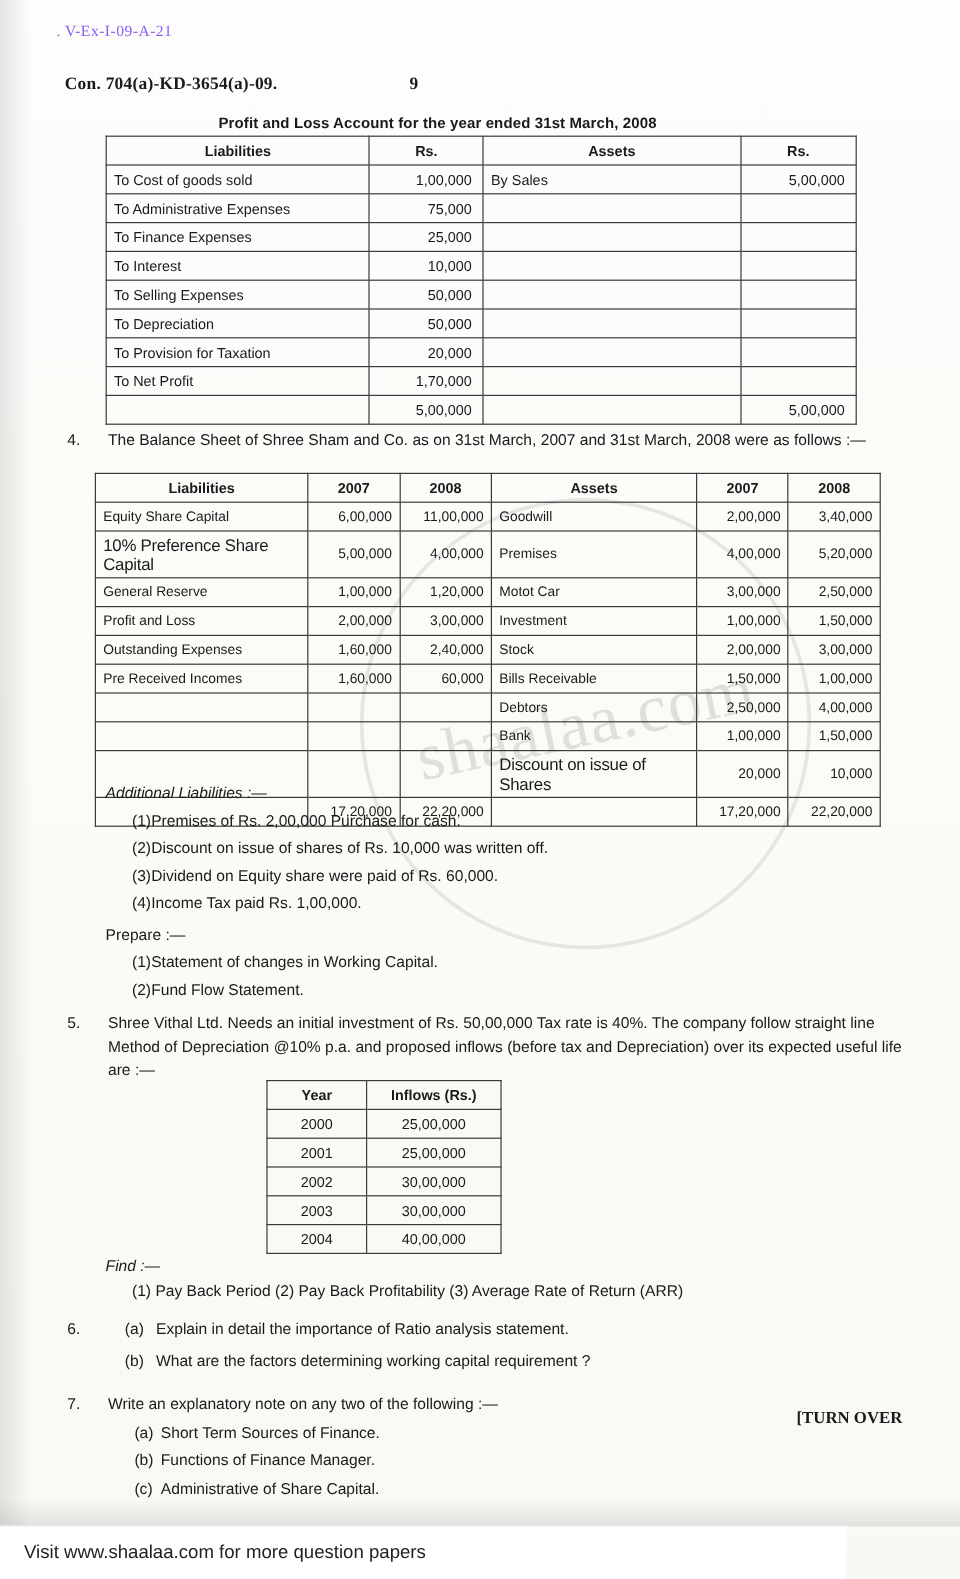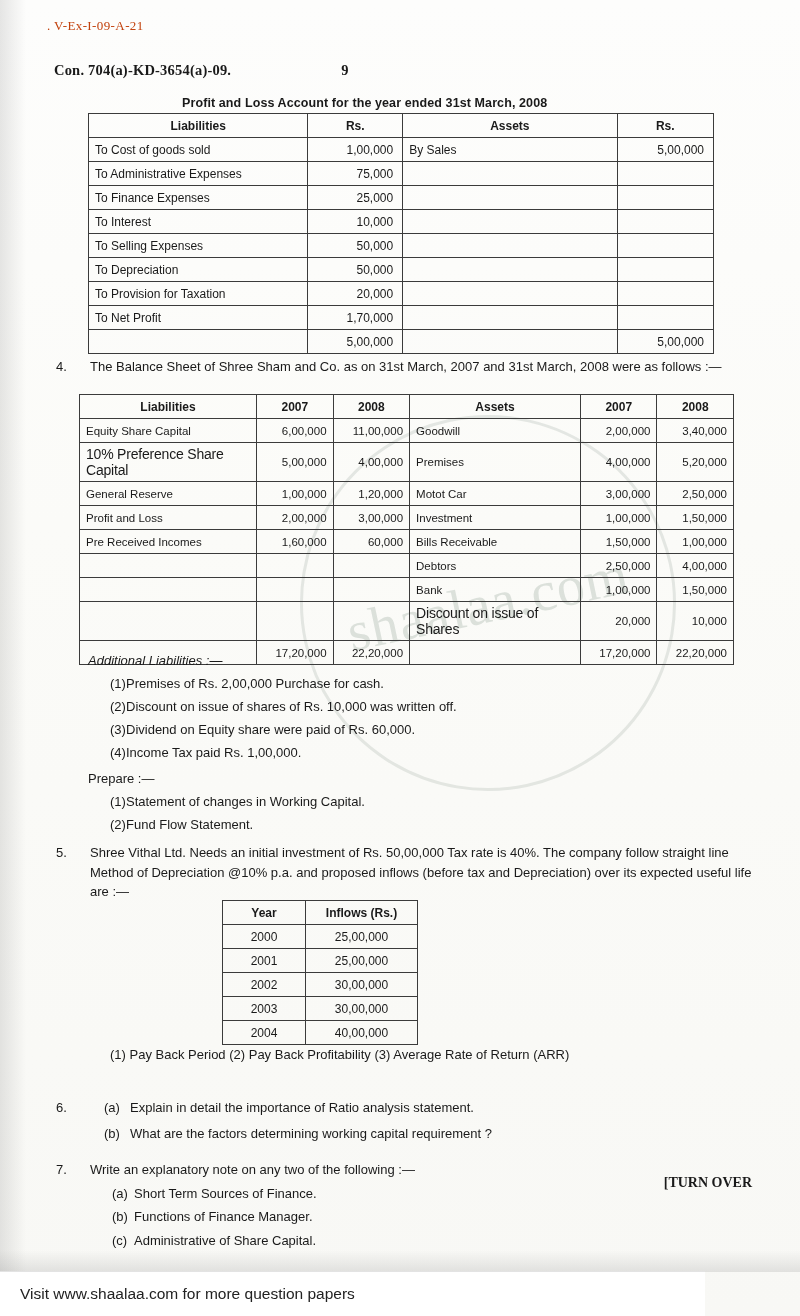--- a/index.html
+++ b/index.html
@@ -60,21 +60,21 @@
     z-index: 8;
     padding: 0;
   }
 
   .code-top {
     position: absolute;
     left: 47px;
     top: 18px;
     font-family: "Liberation Serif", serif;
     font-size: 13px;
-    color: #c2410c;
+    color: #8b5cf6;
     letter-spacing: 0.4px;
   }
 
   .header-row {
     position: absolute;
     left: 54px;
     top: 62px;
     width: 700px;
     display: flex;
     align-items: baseline;
@@ -418,20 +418,28 @@
             <td class="num">3,00,000</td>
             <td class="num">2,50,000</td>
           </tr>
           <tr>
             <td class="lbl">Profit and Loss</td>
             <td class="num">2,00,000</td>
             <td class="num">3,00,000</td>
             <td class="alab">Investment</td>
             <td class="num">1,00,000</td>
             <td class="num">1,50,000</td>
+          </tr>
+          <tr>
+            <td class="lbl">Outstanding Expenses</td>
+            <td class="num">1,60,000</td>
+            <td class="num">2,40,000</td>
+            <td class="alab">Stock</td>
+            <td class="num">2,00,000</td>
+            <td class="num">3,00,000</td>
           </tr>
           <tr>
             <td class="lbl">Pre Received Incomes</td>
             <td class="num">1,60,000</td>
             <td class="num">60,000</td>
             <td class="alab">Bills Receivable</td>
             <td class="num">1,50,000</td>
             <td class="num">1,00,000</td>
           </tr>
           <tr>
@@ -538,20 +546,21 @@
           </tr>
           <tr>
             <td class="yr">2004</td>
             <td class="inf">40,00,000</td>
           </tr>
         </tbody>
       </table>
     </div>
 
     <div class="findsec">
+      <div class="it">Find :—</div>
       <div style="padding-left:22px;">(1)  Pay Back Period   (2)  Pay Back Profitability  (3)  Average Rate of Return (ARR)</div>
     </div>
 
     <div class="q6">
       <span class="qnum">6.</span>
       <div class="qbody">
         <div class="row">
           <span class="mk">(a)</span>
           <span>Explain in detail the importance of Ratio analysis statement.</span>
         </div>

